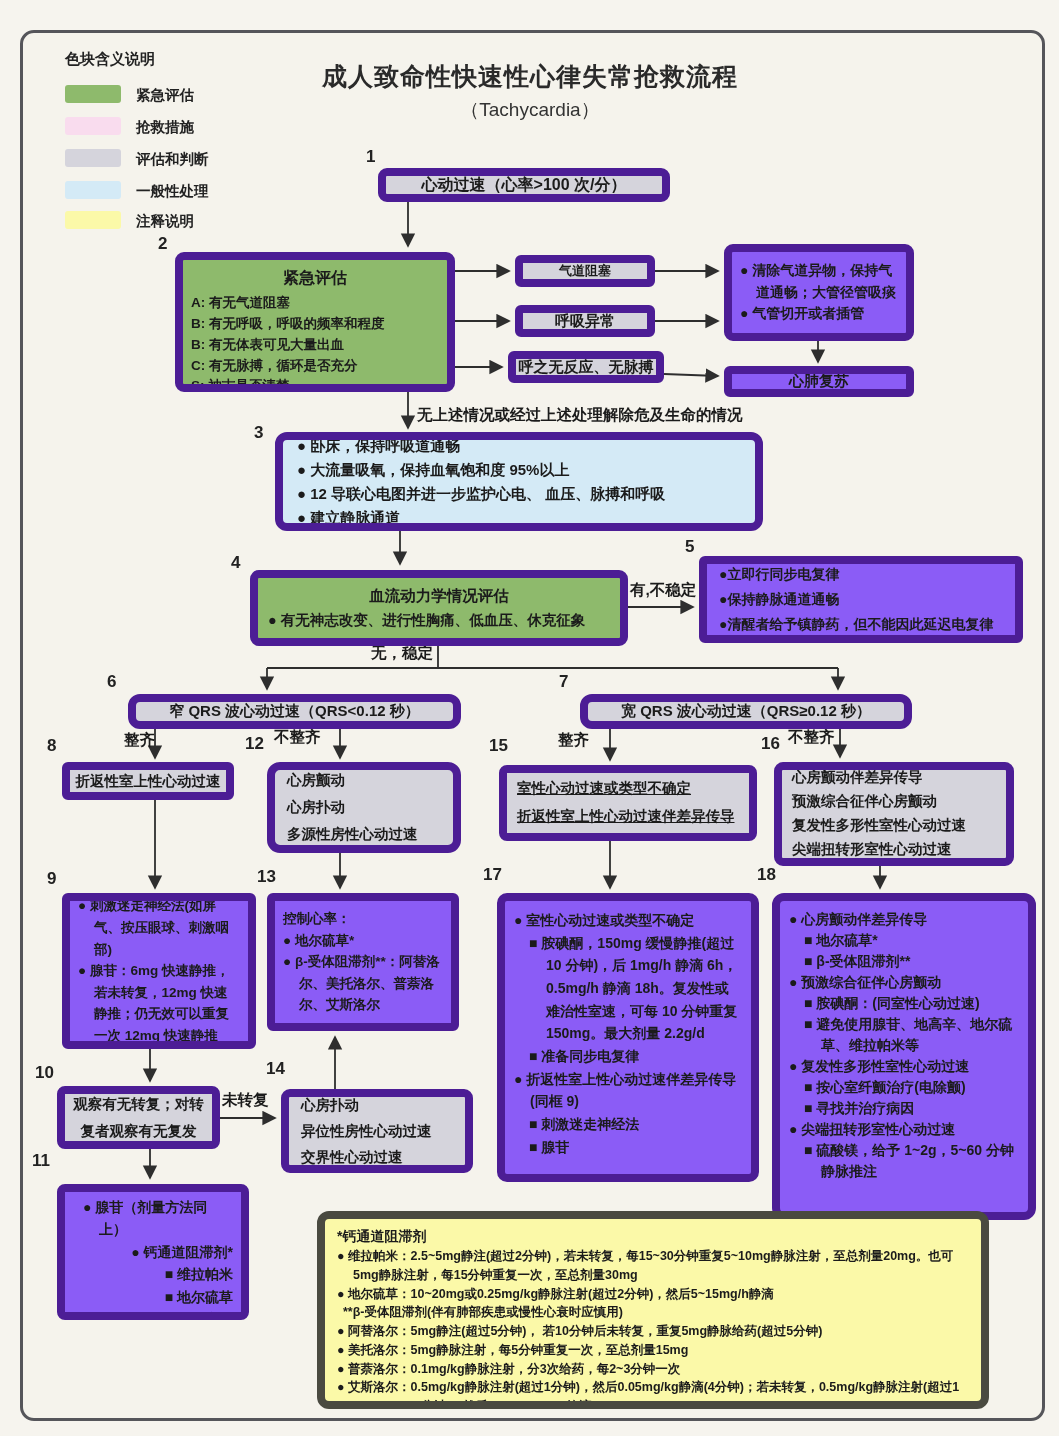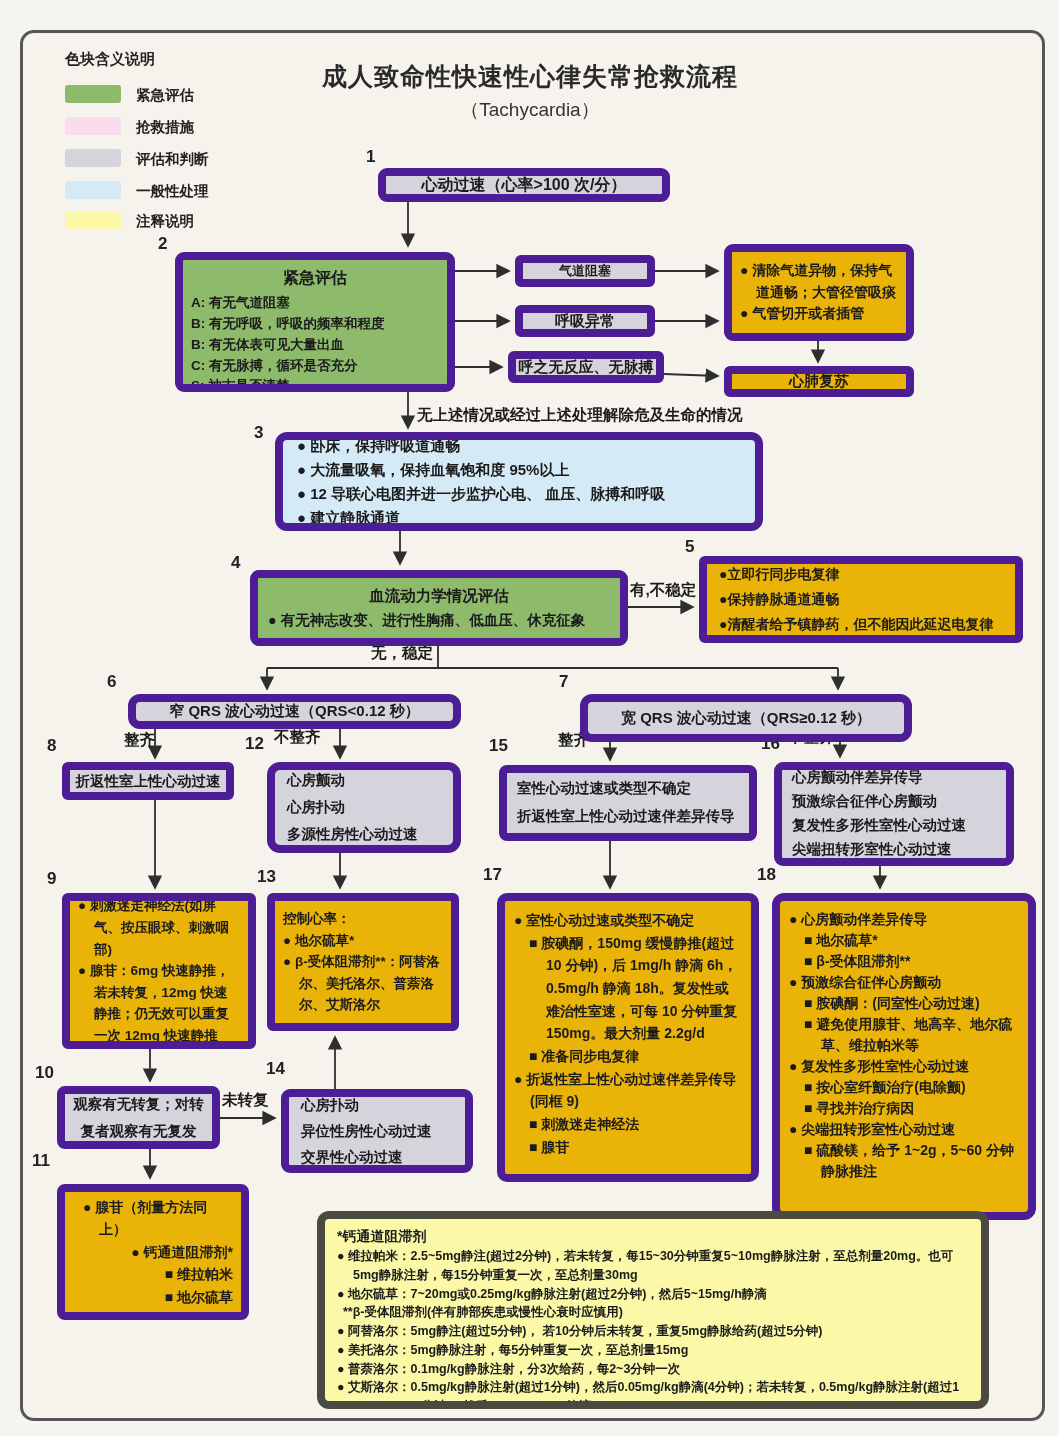--- a/index.html
+++ b/index.html
@@ -9,21 +9,21 @@
   .ttl{position:absolute;left:250px;top:60px;width:560px;text-align:center;font-size:25px;font-weight:700;color:#2a2a2a;letter-spacing:1px;}
   .sub{position:absolute;left:250px;top:97px;width:560px;text-align:center;font-size:19px;font-weight:400;color:#333;}
   
   .lg-title{position:absolute;left:65px;top:50px;font-size:15px;font-weight:700;color:#222;}
   .chip{position:absolute;left:65px;width:56px;height:18px;border-radius:3px;}
   .lg-lab{position:absolute;left:136px;font-size:14.5px;font-weight:700;color:#222;}
   
   .box{position:absolute;box-sizing:border-box;border:8px solid #4c1d95;border-radius:9px;font-weight:700;color:#1b1b1b;overflow:hidden;}
   .green{background:#8eba6c;}
   .gray{background:#d5d4dc;}
-  .pink{background:#eab308;}
+  .pink{background:#8b5cf6;}
   .blue{background:#d4eaf6;}
   .yellow{background:#fbf9a8;border-color:#4a4a40;}
   .center{display:flex;align-items:center;justify-content:center;text-align:center;}
   .vcenter{display:flex;flex-direction:column;justify-content:center;}
   .t{}
   .li{padding-left:16px;text-indent:-16px;}
   .li2{margin-left:15px;padding-left:17px;text-indent:-17px;}
   .liw{padding-left:84px;text-indent:-84px;}
   .t2{padding-left:6px;}
   .num{position:absolute;font-size:17px;font-weight:700;color:#222;}
@@ -161,35 +161,35 @@
 
   <div class="box pink vcenter" style="left:699px;top:556px;width:324px;height:87px;padding:4px 12px;font-size:14px;line-height:1.8;border-radius:6px;">
     <div class="li">●立即行同步电复律</div>
     <div class="li">●保持静脉通道通畅</div>
     <div class="li">●清醒者给予镇静药，但不能因此延迟电复律</div>
   </div>
 
   <div class="box gray center" style="left:128px;top:694px;width:333px;height:35px;font-size:15px;border-radius:12px;">
     <span>窄 QRS 波心动过速（QRS&lt;0.12 秒）</span>
   </div>
-  <div class="box gray center" style="left:580px;top:694px;width:332px;height:48px;font-size:15px;border-radius:12px;">
+  <div class="box gray center" style="left:580px;top:694px;width:332px;height:35px;font-size:15px;border-radius:12px;">
     <span>宽 QRS 波心动过速（QRS≥0.12 秒）</span>
   </div>
 
   <div class="box gray center" style="left:62px;top:762px;width:172px;height:38px;font-size:14.5px;border-radius:6px;">
     <span>折返性室上性心动过速</span>
   </div>
 
   <div class="box gray vcenter" style="left:267px;top:762px;width:194px;height:91px;padding:10px 12px;font-size:14.5px;line-height:1.85;border-radius:13px;">
     <div class="t">心房颤动</div>
     <div class="t">心房扑动</div>
     <div class="t">多源性房性心动过速</div>
   </div>
 
-  <div class="box gray vcenter" style="left:499px;top:765px;width:258px;height:76px;padding:2px 10px;font-size:14.5px;line-height:1.9;border-radius:8px;">
+  <div class="box gray vcenter" style="left:499px;top:765px;width:258px;height:76px;padding:2px 10px;font-size:14.5px;line-height:1.9;border-radius:8px;text-decoration:underline;">
     <div class="t">室性心动过速或类型不确定</div>
     <div class="t">折返性室上性心动过速伴差异传导</div>
   </div>
 
   <div class="box gray vcenter" style="left:774px;top:762px;width:240px;height:104px;padding:2px 10px;font-size:14.5px;line-height:1.65;">
     <div class="t">心房颤动伴差异传导</div>
     <div class="t">预激综合征伴心房颤动</div>
     <div class="t">复发性多形性室性心动过速</div>
     <div class="t">尖端扭转形室性心动过速</div>
   </div>
@@ -243,20 +243,20 @@
     <div class="li" style="margin-left:10px;">● 腺苷（剂量方法同上）</div>
     <div class="li" style="margin-left:10px;">● 钙通道阻滞剂*</div>
     <div class="li2" style="margin-left:24px;">■ 维拉帕米</div>
     <div class="li2" style="margin-left:24px;">■ 地尔硫草</div>
     <div class="li" style="margin-left:10px;">● β-受体阻滞剂**</div>
   </div>
 
   <div class="box yellow" style="left:317px;top:1211px;width:672px;height:198px;padding:7px 12px;font-size:12.5px;line-height:1.5;border-radius:12px;">
     <div class="t" style="font-size:14px;">*钙通道阻滞剂</div>
     <div class="li">● 维拉帕米：2.5~5mg静注(超过2分钟)，若未转复，每15~30分钟重复5~10mg静脉注射，至总剂量20mg。也可5mg静脉注射，每15分钟重复一次，至总剂量30mg</div>
-    <div class="li">● 地尔硫草：7~20mg或0.25mg/kg静脉注射(超过2分钟)，然后5~15mg/h静滴</div>
+    <div class="li">● 地尔硫草：10~20mg或0.25mg/kg静脉注射(超过2分钟)，然后5~15mg/h静滴</div>
     <div class="t2">**β-受体阻滞剂(伴有肺部疾患或慢性心衰时应慎用)</div>
     <div class="li">● 阿替洛尔：5mg静注(超过5分钟)， 若10分钟后未转复，重复5mg静脉给药(超过5分钟)</div>
     <div class="li">● 美托洛尔：5mg静脉注射，每5分钟重复一次，至总剂量15mg</div>
     <div class="li">● 普萘洛尔：0.1mg/kg静脉注射，分3次给药，每2~3分钟一次</div>
     <div class="liw">● 艾斯洛尔：0.5mg/kg静脉注射(超过1分钟)，然后0.05mg/kg静滴(4分钟)；若未转复，0.5mg/kg静脉注射(超过1分钟)，然后0.1~0.3mg/kg静滴</div>
   </div>
 </div>
 
 </body></html>

